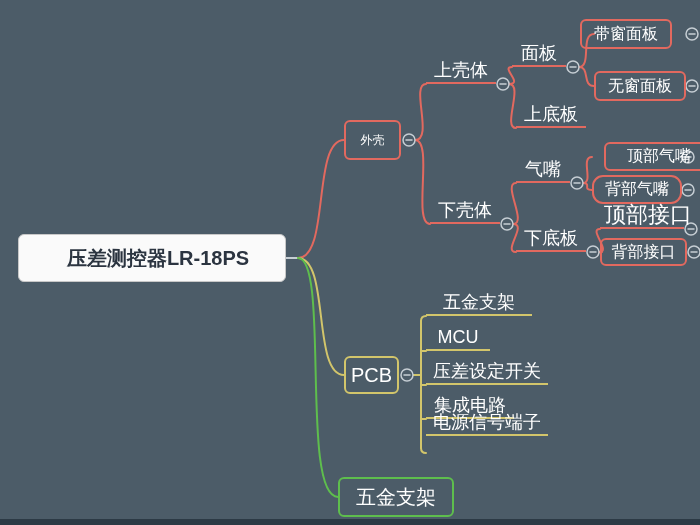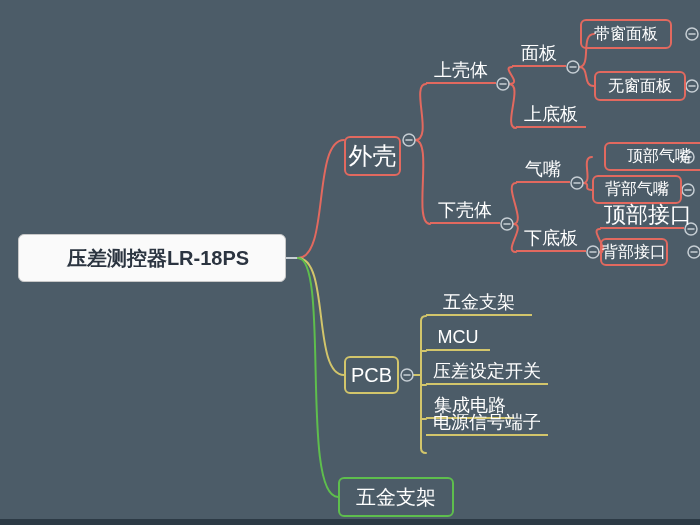--- a/index.html
+++ b/index.html
@@ -121,45 +121,45 @@
         <line class="toggle-dash" x1="688" y1="229" x2="694" y2="229"></line>
     </g>
     <g>
       <circle class="toggle-circle" cx="694" cy="252" r="6"></circle>
         <line class="toggle-dash" x1="691" y1="252" x2="697" y2="252"></line>
     </g>
   </svg>
 
   <div class="node root-node" style="left:18px;top:234px;width:268px;height:48px;">压差测控器LR-18PS</div>
 
-  <div class="node node-box red" style="left:344px;top:120px;width:57px;height:40px;font-size:24px;margin-top:16px;">外壳</div>
+  <div class="node node-box red" style="left:344px;top:120px;width:57px;height:40px;font-size:12px;">外壳</div>
 
   <div class="node node-underline red" style="left:426px;top:58px;width:70px;">上壳体</div>
 
   <div class="node node-underline red" style="left:512px;top:41px;width:54px;">面板</div>
 
   <div class="node node-box red" style="left:580px;top:19px;width:92px;height:30px;font-size:16px;">带窗面板</div>
 
   <div class="node node-box red" style="left:594px;top:71px;width:92px;height:30px;font-size:16px;">无窗面板</div>
 
   <div class="node node-underline red" style="left:516px;top:102px;width:70px;">上底板</div>
 
   <div class="node node-underline red" style="left:430px;top:198px;width:70px;">下壳体</div>
 
   <div class="node node-underline red" style="left:516px;top:157px;width:54px;">气嘴</div>
 
   <div class="node node-box red" style="left:592px;top:142px;width:110px;height:29px;font-size:16px;margin-left:12px;">顶部气嘴</div>
 
-  <div class="node node-box red" style="left:592px;top:175px;width:90px;height:29px;font-size:16px;">背部气嘴</div>
+  <div class="node node-box red" style="left:592px;top:175px;width:90px;height:29px;font-size:16px;border-radius:11px;">背部气嘴</div>
 
   <div class="node node-underline red" style="left:516px;top:226px;width:70px;">下底板</div>
 
   <div class="node node-underline red" style="left:600px;top:203px;width:84px;font-size:22px;">顶部接口</div>
 
-  <div class="node node-box red" style="left:600px;top:238px;width:68px;height:28px;font-size:16px;">背部接口</div>
+  <div class="node node-box red" style="left:600px;top:238px;width:87px;height:28px;font-size:16px;">背部接口</div>
 
   <div class="node node-box yellow" style="left:344px;top:356px;width:55px;height:38px;font-size:20px;">PCB</div>
 
   <div class="node node-underline yellow" style="left:426px;top:290px;width:106px;">五金支架</div>
 
   <div class="node node-underline yellow" style="left:426px;top:325px;width:64px;">MCU</div>
 
   <div class="node node-underline yellow" style="left:426px;top:359px;width:122px;">压差设定开关</div>
 
   <div class="node node-underline yellow" style="left:426px;top:393px;width:88px;">集成电路</div>

